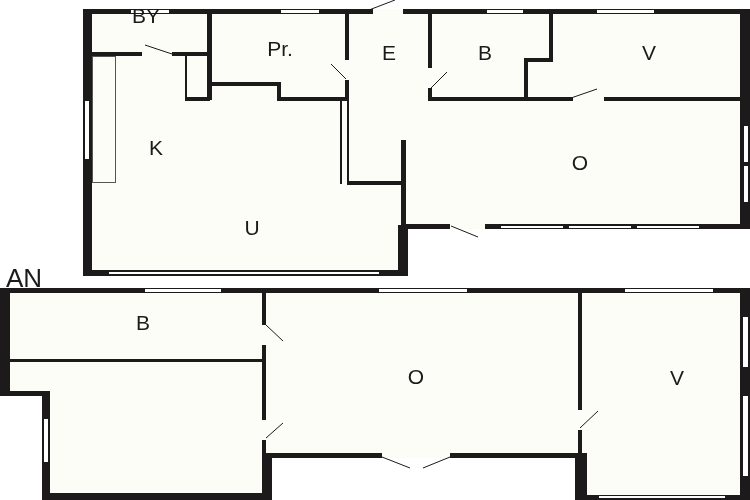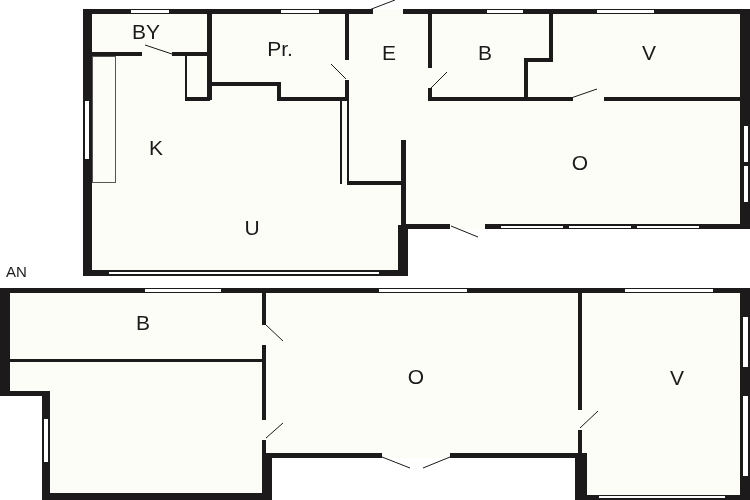--- a/index.html
+++ b/index.html
@@ -5,21 +5,21 @@
     html, body { margin: 0; padding: 0; }
     body { width: 750px; height: 500px; background: #ffffff; position: relative; overflow: hidden; font-family: "Liberation Sans", sans-serif; }
     .plan { position: absolute; left: 0; top: 0; width: 750px; height: 500px; }
     .floor { position: absolute; background: #fdfdf8; }
     .wall { position: absolute; background: #1c1a1a; }
     .thin { position: absolute; background: #1c1a1a; }
     .win { position: absolute; background: #ffffff; border: 1px solid #1c1a1a; box-sizing: border-box; }
     .gap { position: absolute; background: #fdfdf8; }
     .counter { position: absolute; border: 1px solid #555; box-sizing: border-box; background: transparent; }
     .label { position: absolute; font-size: 21px; color: #1c1a1a; transform: translate(-50%, -50%); white-space: nowrap; }
-    .plan-label { position: absolute; font-size: 15px; color: #1c1a1a; }
+    .plan-label { position: absolute; font-size: 26px; color: #1c1a1a; }
     svg.doors { position: absolute; left: 0; top: 0; }
   </style>
 </head>
 <body>
 
 <div class="plan">
 
   <div>
 
     <div class="floor" style="left:88px;top:13px;width:315px;height:259px;"></div>
@@ -67,21 +67,21 @@
     <div class="counter" style="left:92px;top:56px;width:24px;height:127px;"></div>
 
     <div class="wall" style="left:428px;top:12px;width:4px;height:56px;"></div>
     <div class="wall" style="left:428px;top:88px;width:4px;height:13px;"></div>
     <div class="wall" style="left:428px;top:97px;width:145px;height:4px;"></div>
     <div class="wall" style="left:604px;top:97px;width:140px;height:4px;"></div>
     <div class="wall" style="left:549px;top:12px;width:4px;height:50px;"></div>
     <div class="wall" style="left:524px;top:58px;width:28px;height:4px;"></div>
     <div class="wall" style="left:524px;top:58px;width:4px;height:42px;"></div>
 
-    <div class="label" style="left:146px;top:32px;">BY</div>
+    <div class="label" style="left:146px;top:16px;">BY</div>
     <div class="label" style="left:280px;top:49px;">Pr.</div>
     <div class="label" style="left:389px;top:53px;">E</div>
     <div class="label" style="left:485px;top:53px;">B</div>
     <div class="label" style="left:649px;top:53px;">V</div>
     <div class="label" style="left:156px;top:148px;">K</div>
     <div class="label" style="left:252px;top:228px;">U</div>
     <div class="label" style="left:580px;top:163px;">O</div>
   </div>
 
   <div>

